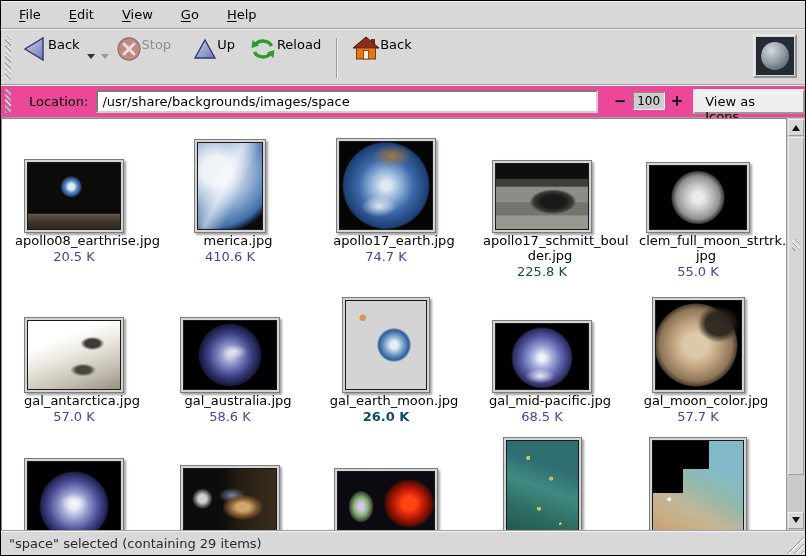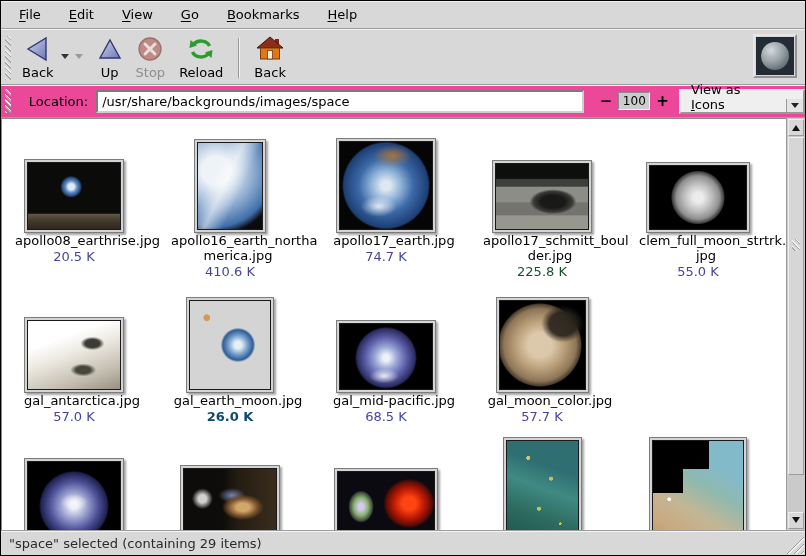--- a/index.html
+++ b/index.html
@@ -31,21 +31,21 @@
     display:flex; align-items:flex-start;
     border-bottom:1px solid #9e9e9e;
     box-shadow:0 1px 0 #f4f4f4 inset;
     flex:0 0 auto; padding-top:3px;
   }
   .grippy {
     width:6px; height:44px; margin:4px 4px 0 4px;
     background:repeating-linear-gradient(45deg,#a8a8a8 0 1px,#eeeeee 1px 2px,transparent 2px 4px);
   }
   .tbtn {
-    display:flex; flex-direction:column; align-items:center;
+    display:flex; flex-direction:row; 
     padding:2px 7px; margin-top:1px;
   }
   .tbtn .ticon { height:28px; display:flex; align-items:center; justify-content:center; }
   .tbtn .tlabel { margin-top:2px; font-size:13px; }
   .tbtn.disabled .tlabel { color:#8e8e8e; }
   .chev {
     width:0; height:0; margin-top:22px;
     border:4px solid transparent; border-top:5px solid #333;
   }
   .chev.gray { border-top-color:#9a9a9a; }
@@ -85,21 +85,21 @@
   .zbtn { font-size:15px; font-weight:bold; padding:0 4px; cursor:default; line-height:17px; }
   .zlevel {
     width:32px; height:18px; background:#cccccc;
     border-top:1px solid #8a8a8a; border-left:1px solid #8a8a8a;
     border-bottom:1px solid #f6f6f6; border-right:1px solid #f6f6f6;
     font-size:12px; text-align:center; line-height:16px; margin:0 2px;
   }
   .viewas {
     margin-left:6px; height:25px;
     border:2px outset #ececec; background:#efefef;
-    display:flex; align-items:flex-end;
+    display:flex; align-items:flex-start;flex-direction:column;
   }
   .viewas-label { padding:3px 10px 0 10px; font-size:13px; }
   .viewas-arrowbtn {
     width:18px; border-left:1px solid #9a9a9a;
     display:flex; align-items:center; justify-content:center;
     background:#e4e4e4;
   }
   .varrow { width:0; height:0; border:4px solid transparent; border-top:5px solid #222; margin-top:4px; }
 
   
@@ -245,21 +245,20 @@
   }
 </style>
 </head>
 <body>
 
 <div class="menubar">
   <span class="menu-item"><u>F</u>ile</span>
   <span class="menu-item"><u>E</u>dit</span>
   <span class="menu-item"><u>V</u>iew</span>
   <span class="menu-item"><u>G</u>o</span>
-  <span class="menu-item"><u>B</u>ookmarks</span>
   <span class="menu-item"><u>H</u>elp</span>
 </div>
 
 <div class="toolbar">
   <div class="grippy"></div>
 
   <div class="tbtn">
     <div class="ticon">
       <svg width="26" height="26" viewBox="0 0 26 26">
         <defs>
@@ -270,45 +269,45 @@
           </defs>
         <polygon points="21,2 21,24 3,13" fill="url(#gb)" stroke="#32386f" stroke-width="1.4"></polygon>
       </svg>
     </div>
     <div class="tlabel">Back</div>
   </div>
   <div class="chev"></div>
 
   <div class="chev gray" style="margin-left:6px;"></div>
 
+  <div class="tbtn disabled">
+    <div class="ticon">
+      <svg width="26" height="26" viewBox="0 0 26 26" opacity="0.6">
+        <circle cx="13" cy="13" r="11" fill="#b0564e" stroke="#6e2e28" stroke-width="1.3"></circle>
+        <path d="M8 8 L18 18 M18 8 L8 18" stroke="#efe4e2" stroke-width="3" stroke-linecap="round"></path>
+      </svg>
+    </div>
+    <div class="tlabel">Stop</div>
+  </div>
+
   <div class="tbtn" style="margin-left:8px;">
     <div class="ticon">
       <svg width="24" height="26" viewBox="0 0 24 26">
         <defs>
             <linearGradient id="gu" x1="0" y1="0" x2="1" y2="1">
           <stop offset="0" stop-color="#cdd2ec"></stop>
               <stop offset="1" stop-color="#7078b8"></stop>
         </linearGradient>
           </defs>
         <polygon points="12,4 22,22 2,22" fill="url(#gu)" stroke="#32386f" stroke-width="1.4"></polygon>
       </svg>
     </div>
     <div class="tlabel">Up</div>
   </div>
 
-  <div class="tbtn disabled">
-    <div class="ticon">
-      <svg width="26" height="26" viewBox="0 0 26 26" opacity="0.6">
-        <circle cx="13" cy="13" r="11" fill="#b0564e" stroke="#6e2e28" stroke-width="1.3"></circle>
-        <path d="M8 8 L18 18 M18 8 L8 18" stroke="#efe4e2" stroke-width="3" stroke-linecap="round"></path>
-      </svg>
-    </div>
-    <div class="tlabel">Stop</div>
-  </div>
-
   <div class="tbtn">
     <div class="ticon">
       <svg width="28" height="26" viewBox="0 0 28 26">
         <path d="M22.5 10 A9 7.5 0 0 0 6.5 8.5" fill="none" stroke="#2c9c2c" stroke-width="3.4"></path>
         <polygon points="3.5,4 10,9.5 2.5,12" fill="#2c9c2c"></polygon>
         <path d="M5.5 16 A9 7.5 0 0 0 21.5 17.5" fill="none" stroke="#2c9c2c" stroke-width="3.4"></path>
         <polygon points="24.5,22 18,16.5 25.5,14" fill="#2c9c2c"></polygon>
       </svg>
     </div>
     <div class="tlabel">Reload</div>
@@ -367,21 +366,20 @@
         <div class="fname">apollo08_earthrise.jpg</div>
 
         <div class="fsize" style="color: rgb(69, 69, 160);">20.5 K</div>
       </div>
       <div class="cell">
         <div class="strip">
             <div class="thumb">
               <div class="art t-apollo16"></div>
             </div>
           </div>
-        <div class="fname">apollo16_earth_northa</div>
         <div class="fname">merica.jpg</div>
         <div class="fsize" style="color: rgb(69, 69, 160);">410.6 K</div>
       </div>
       <div class="cell">
         <div class="strip">
             <div class="thumb">
               <div class="art t-apollo17"></div>
             </div>
           </div>
         <div class="fname">apollo17_earth.jpg</div>
@@ -412,20 +410,29 @@
 
     <div class="row" style="top:170px;">
       <div class="cell">
         <div class="strip">
             <div class="thumb">
               <div class="art t-antarctica"></div>
             </div>
           </div>
         <div class="fname">gal_antarctica.jpg</div>
         <div class="fsize" style="color: rgb(69, 69, 160);">57.0 K</div>
+      </div>
+      <div class="cell">
+        <div class="strip">
+            <div class="thumb">
+              <div class="art t-australia"></div>
+            </div>
+          </div>
+        <div class="fname">gal_australia.jpg</div>
+        <div class="fsize" style="color: rgb(69, 69, 160);">58.6 K</div>
       </div>
       <div class="cell">
         <div class="strip">
             <div class="thumb">
               <div class="art t-earthmoon"></div>
             </div>
           </div>
         <div class="fname">gal_earth_moon.jpg</div>
         <div class="fsize" style="color: #0c4a6e; font-weight: bold;">26.0 K</div>
       </div>

